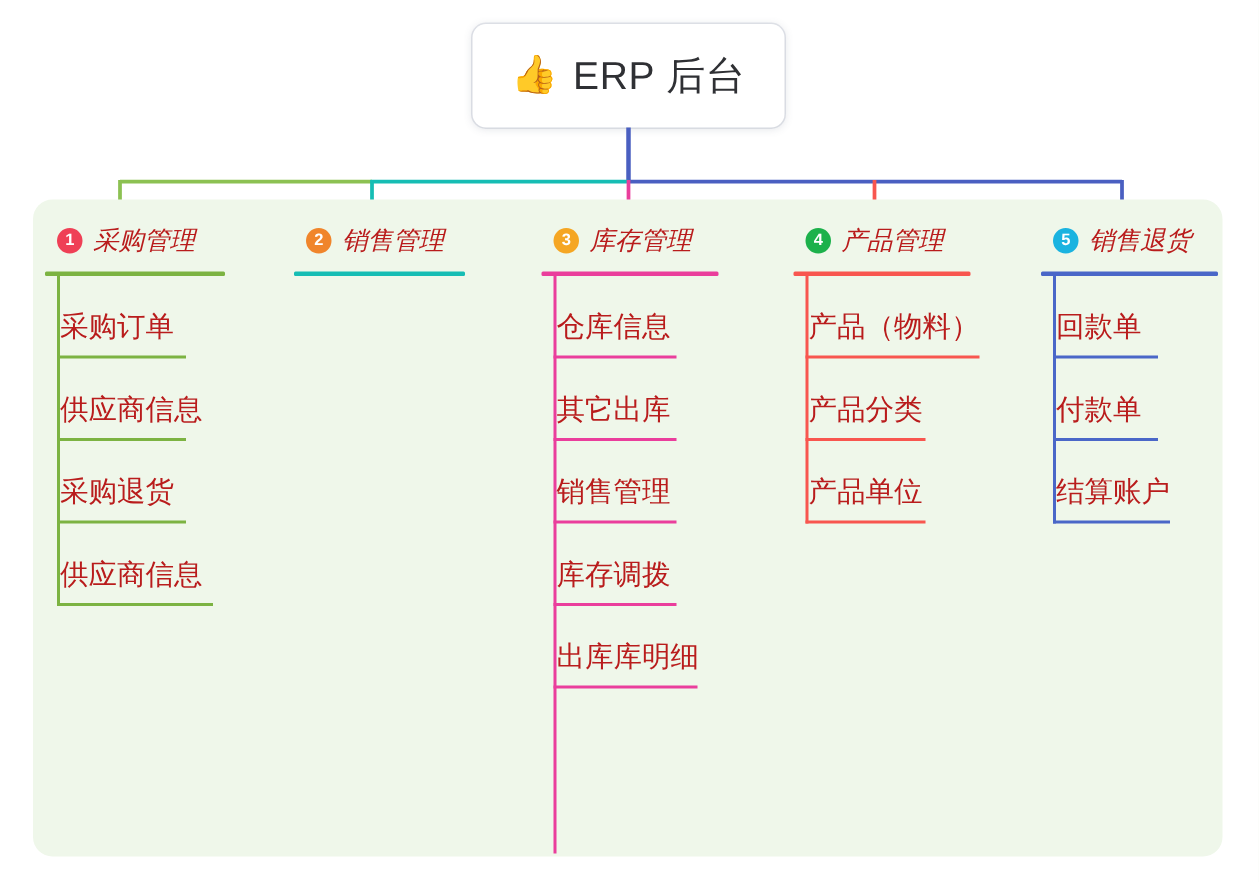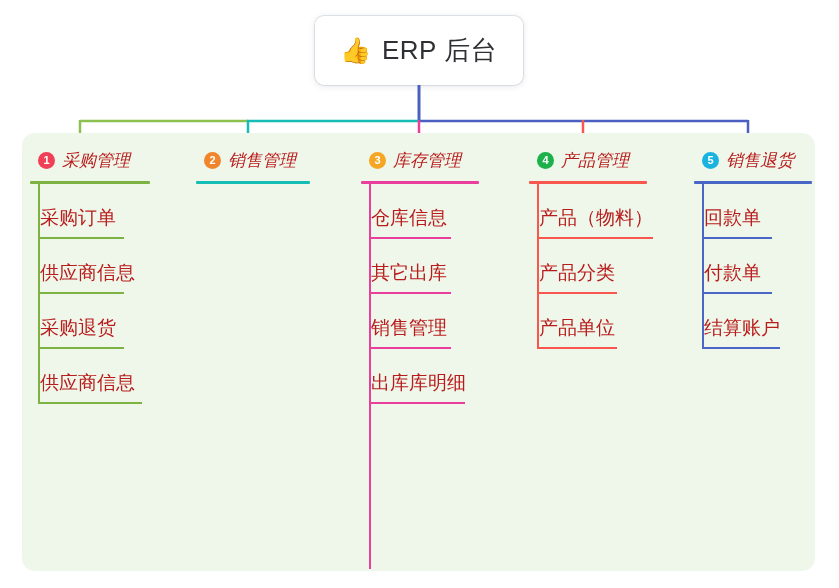--- a/index.html
+++ b/index.html
@@ -205,20 +205,24 @@
           </div>
           <div class="item">
             <span class="item-label">其它出库</span>
             <div class="item-rule" style="background: rgb(234, 62, 156); width: 82px;"></div>
           </div>
           <div class="item">
             <span class="item-label">销售管理</span>
             <div class="item-rule" style="background: rgb(234, 62, 156); width: 82px;"></div>
           </div>
           <div class="item">
+            <span class="item-label">库存调拨</span>
+            <div class="item-rule" style="background: rgb(234, 62, 156); width: 82px;"></div>
+          </div>
+          <div class="item">
             <span class="item-label">出库库明细</span>
             <div class="item-rule" style="background: rgb(234, 62, 156); width: 96px;"></div>
           </div>
         </div>
       </div>
       <div class="column" style="left: 521px; top: 145px; width: 168px;">
         <div class="col-head">
           <span class="badge" style="background: rgb(28, 177, 75);">4</span>
           <span class="col-title">产品管理</span>
         </div>

